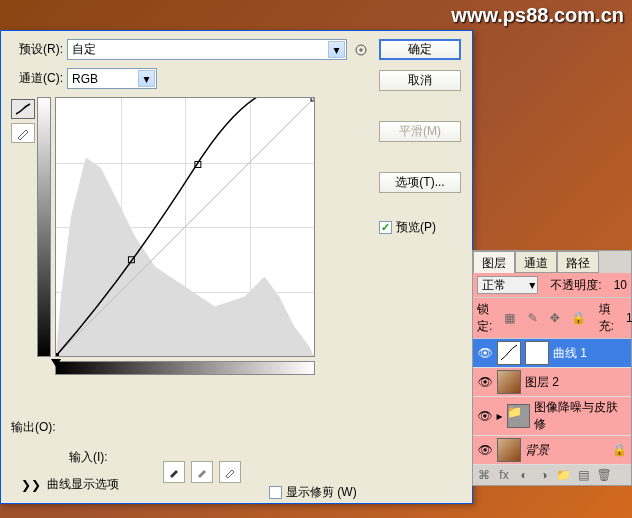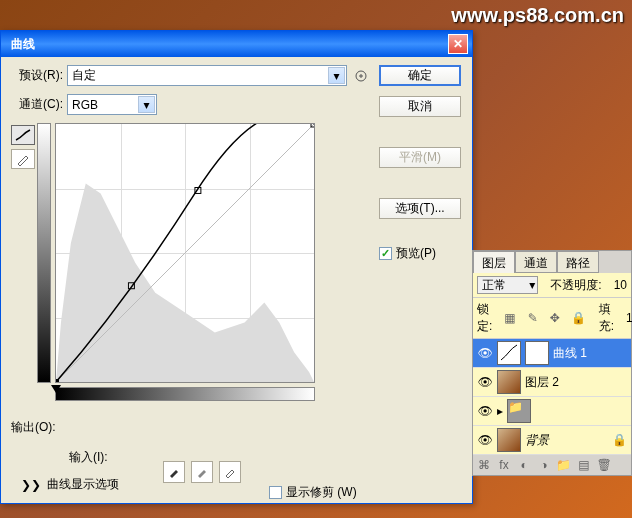--- a/index.html
+++ b/index.html
@@ -36,45 +36,41 @@
 .hgrad { width: 260px; height: 14px; background: linear-gradient(to right, #000, #fff); border: 1px solid #888; margin-left: 18px; margin-top: 4px; }
 .output-label { position: absolute; left: 10px; top: 388px; }
 .input-label { position: absolute; left: 68px; top: 418px; }
 .eyedroppers { position: absolute; left: 162px; top: 430px; display: flex; gap: 6px; }
 .eyedropper { width: 22px; height: 22px; border: 1px solid #ACA899; background: #fff; display: flex; align-items: center; justify-content: center; }
 .checkbox-row { display: flex; align-items: center; gap: 4px; position: absolute; }
 .checkbox { width: 13px; height: 13px; border: 1px solid #7F9DB9; background: #fff; display: flex; align-items: center; justify-content: center; }
 .checkbox.checked::after { content: '✓'; color: #21A121; font-weight: bold; font-size: 11px; }
 .expand-row { position: absolute; bottom: 10px; left: 20px; display: flex; align-items: center; gap: 6px; cursor: pointer; }
 .panels { position: absolute; right: 0; top: 250px; width: 160px; }
-.panel { background: #fef9c3; border: 1px solid #9B9B9B; margin-bottom: 2px; }
+.panel { background: #fca5a5; border: 1px solid #9B9B9B; margin-bottom: 2px; }
 .panel-tabs { display: flex; background: #D6D3CE; height: 22px; }
 .panel-tab { padding: 3px 8px; border: 1px solid #9B9B9B; background: #ECE9D8; cursor: pointer; }
 .panel-tab.active { background: #F5F3EC; border-bottom: none; }
 .panel-bar { display: flex; align-items: center; padding: 3px 4px; gap: 12px; border-bottom: 1px solid #ccc; }
 .mini-combo { height: 18px; border: 1px solid #999; background: #F0F0F0; padding: 0 4px; display: flex; align-items: center; flex: 1; position: relative; }
 .layer-row { display: flex; align-items: center; padding: 2px 4px; gap: 4px; border-bottom: 1px solid #ddd; }
 .layer-row.active { background: #3D7FE5; color: #fff; }
 .eye-icon { width: 16px; height: 14px; display: flex; align-items: center; justify-content: center; }
 .thumb { width: 24px; height: 24px; border: 1px solid #666; background: #fff; }
 .thumb.img { background: linear-gradient(135deg, #D2B48C, #8B4513); }
 .mask { width: 24px; height: 24px; border: 1px solid #666; background: #fff; }
 .panel-footer { display: flex; padding: 2px; gap: 2px; background: #D6D3CE; }
 .footer-icon { width: 18px; height: 16px; display: flex; align-items: center; justify-content: center; color: #666; }
 </style>
 </head>
 <body>
 
 <div class="watermark">www.ps88.com.cn</div>
 
 <div class="dialog">
-  <div class="titlebar">
-    <span class="titlebar-text">曲线</span>
-    <div class="close-btn">✕</div>
-  </div>
   <div class="dialog-body">
     <div class="left-panel">
       <div class="row">
         <span class="label">预设(R):</span>
         <div class="combo" style="width:250px">
           <span>自定</span>
           <div class="combo-arrow">▾</div>
         </div>
         <div class="menu-icon">
           <svg width="14" height="14">
@@ -214,20 +210,21 @@
     </div>
     <div class="layer-row">
       <div class="eye-icon">👁</div>
       <div class="thumb img"></div>
       <span>图层 2</span>
     </div>
     <div class="layer-row">
       <div class="eye-icon">👁</div>
       <span>▸</span>
       <div class="thumb" style="background:#999">📁</div>
+      <span>图像降噪与皮肤修</span>
     </div>
     <div class="layer-row">
       <div class="eye-icon">👁</div>
       <div class="thumb img"></div>
       <span style="font-style:italic">背景</span>
       <span style="margin-left:auto">🔒</span>
     </div>
 
     <div class="panel-footer">
       <span class="footer-icon">⌘</span>

